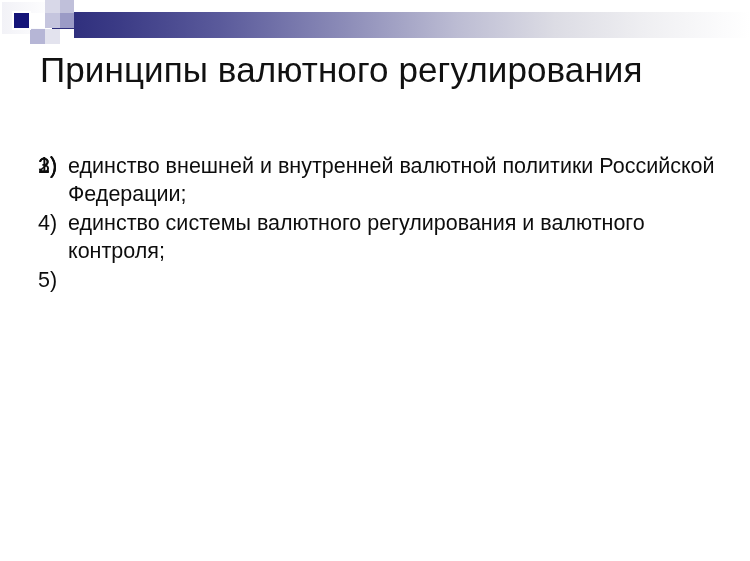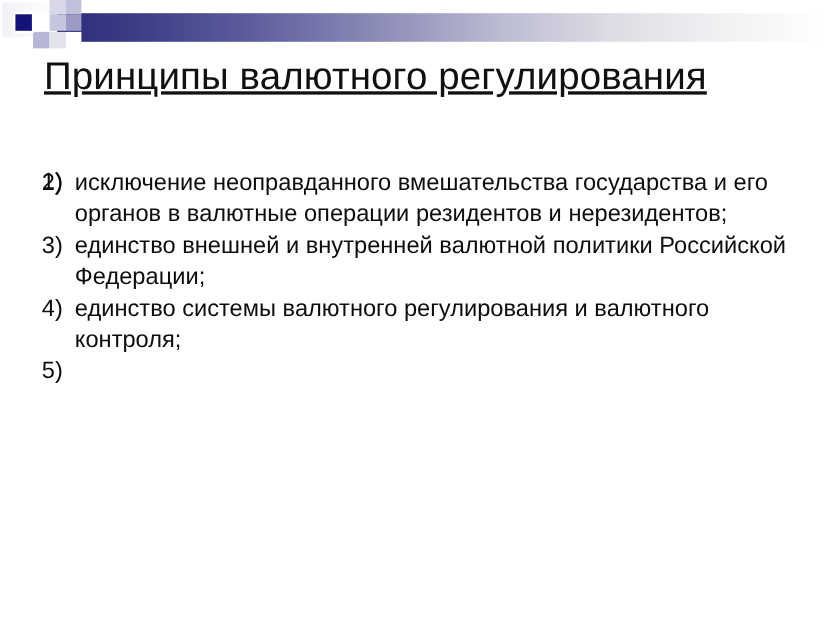--- a/index.html
+++ b/index.html
@@ -111,21 +111,20 @@
     position: absolute;
     left: 40px;
     top: 48px;
     width: 660px;
     font-size: 35px;
     line-height: 1.28;
     color: #111111;
     font-weight: normal;
     letter-spacing: 0.1px;
     margin: 0;
-    text-decoration: underline;
   }
 
   
   #principles-list {
     position: absolute;
     left: 38px;
     top: 152px;
     width: 690px;
     list-style: none;
     margin: 0;
@@ -168,21 +167,20 @@
   </div>
 
   <h1 id="slide-title">Принципы валютного регулирования</h1>
 
   <ul id="principles-list">
     <li class="principle-item">
       <span class="principle-marker">1)</span>
     </li>
     <li class="principle-item">
       <span class="principle-marker">2)</span>
-      <span class="principle-text">исключение неоправданного вмешательства государства и его органов в валютные операции резидентов и нерезидентов;</span>
     </li>
     <li class="principle-item">
       <span class="principle-marker">3)</span>
       <span class="principle-text">единство внешней и внутренней валютной политики Российской Федерации;</span>
     </li>
     <li class="principle-item">
       <span class="principle-marker">4)</span>
       <span class="principle-text">единство системы валютного регулирования и валютного контроля;</span>
     </li>
     <li class="principle-item">

